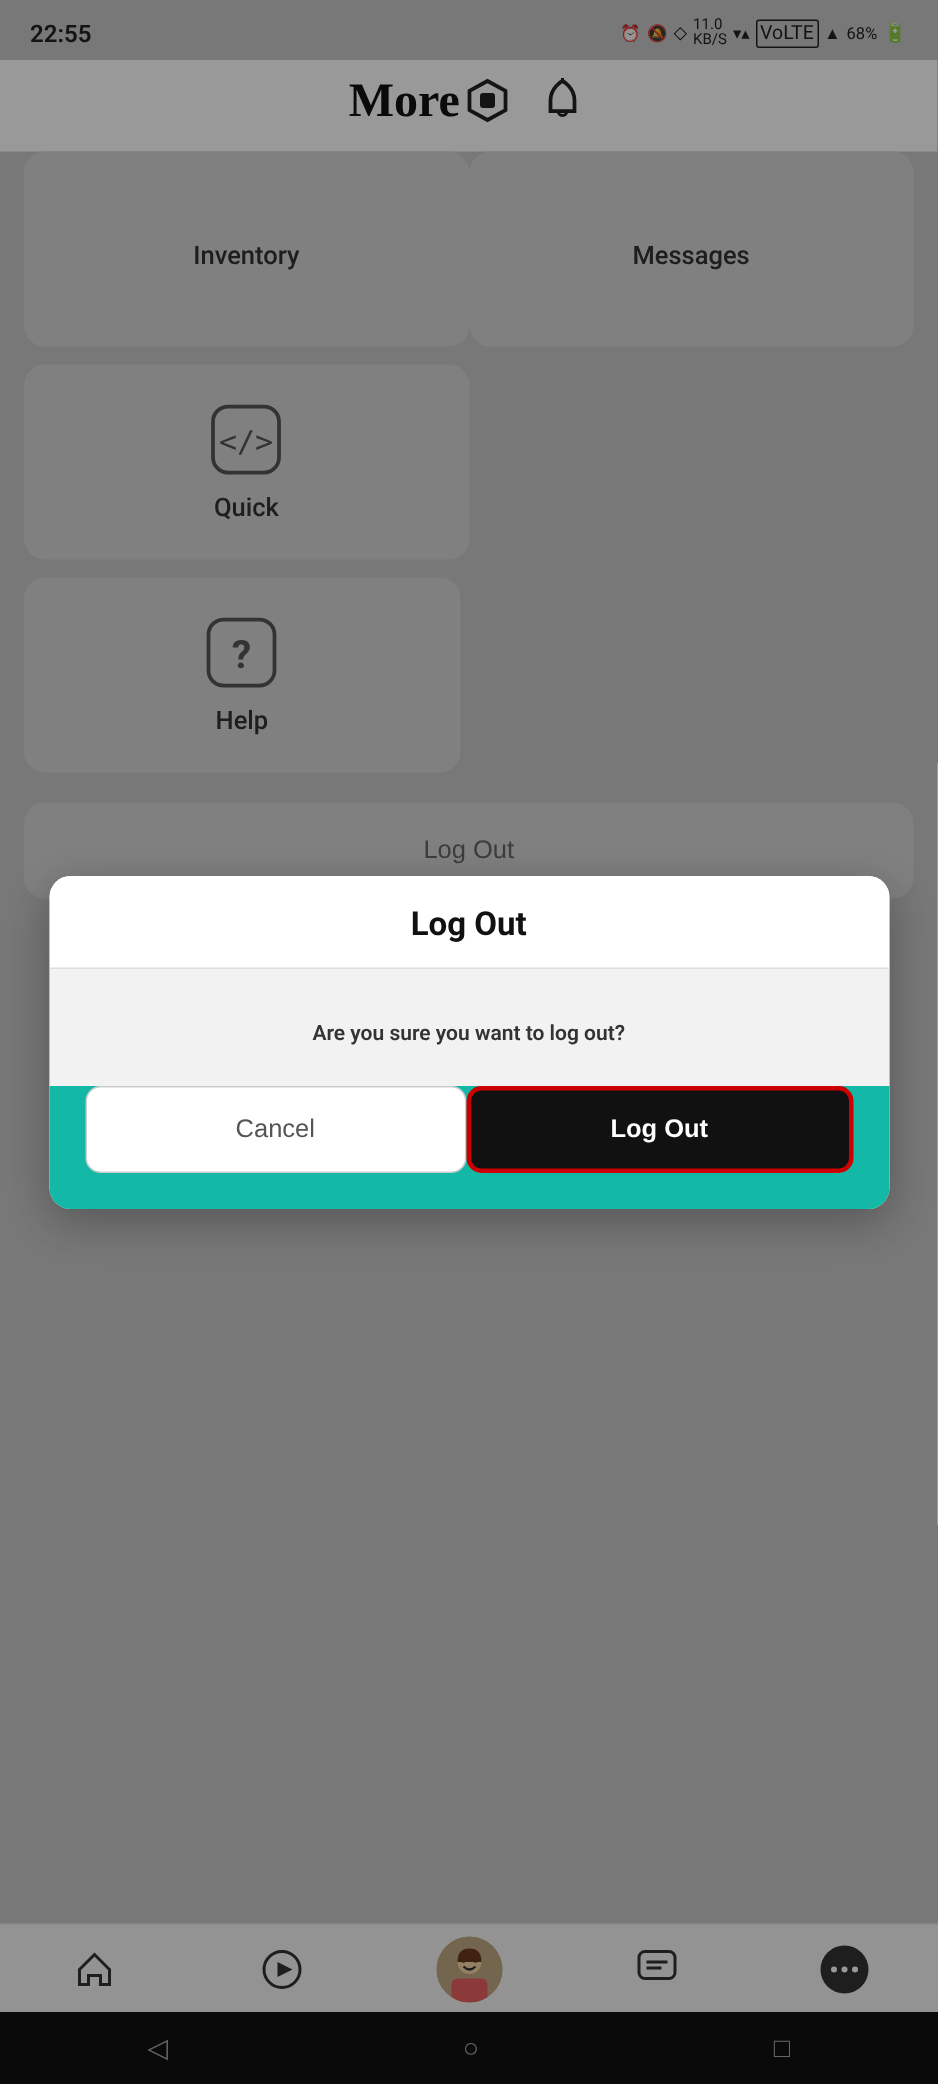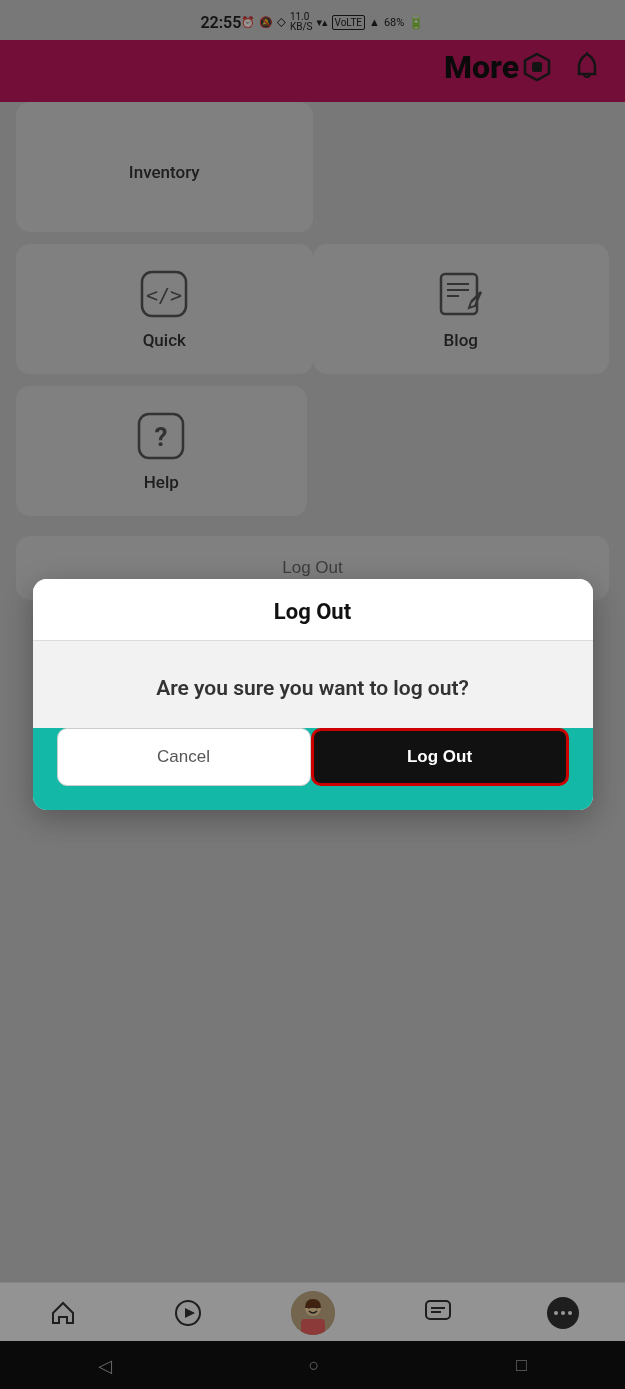--- a/index.html
+++ b/index.html
@@ -8,21 +8,21 @@
       min-height: 1389px;
       background: #c8c8c8;
       font-family: -apple-system, BlinkMacSystemFont, 'Segoe UI', Roboto, sans-serif;
       position: relative;
       overflow: hidden;
     }
 
     
     .status-bar {
       display: flex;
-      justify-content: center;
+      justify-content: space-between;
       align-items: center;
       padding: 8px 20px 4px;
       background: #c8c8c8;
       height: 40px;
     }
     .status-time {
       font-size: 16px;
       font-weight: 600;
       color: #222;
     }
@@ -30,24 +30,25 @@
       display: flex;
       align-items: center;
       gap: 4px;
       font-size: 11px;
       color: #222;
     }
 
     
     .header {
       display: flex;
-      justify-content: flex-end;
+      justify-content: center;
       align-items: center;
       padding: 8px 20px 16px;
-      background: #be185d;
+      background: #ffffff;
+      font-family: Liberation Serif, serif;
     }
     .header-title {
       font-size: 32px;
       font-weight: 800;
       color: #111;
     }
     .header-icons {
       display: flex;
       gap: 14px;
       align-items: center;
@@ -191,21 +192,21 @@
       font-size: 22px;
       font-weight: 700;
       color: #111;
     }
     .modal-body {
       padding: 32px 32px 24px;
       text-align: center;
       background: #f2f2f2;
     }
     .modal-message {
-      font-size: 21px;
+      font-size: 14px;
       font-weight: 600;
       color: #333;
       line-height: 1.5;
     }
     .modal-actions {
       display: flex;
       padding: 0 24px 24px;
       background: #14b8a6;
     }
     .modal-cancel {
@@ -248,21 +249,21 @@
     <span>⏰</span>
 
     <span>🔕</span>
 
     <span style="font-size:13px;">⬦</span>
 
     <span style="font-size:10px; line-height:1;">11.0<br>KB/S</span>
 
     <span>▾▴</span>
 
-    <span style="font-size:10px; border:1px solid #222; padding:1px 2px; border-radius:2px;">VoLTE</span>
+    <span style="font-size:13px; border:1px solid #222; padding:1px 2px; border-radius:2px;">VoLTE</span>
 
     <span>▲</span>
 
     <span>68%</span>
     <span style="font-size:13px;">🔋</span>
   </div>
 </div>
 
 
 <div class="header">
@@ -282,46 +283,36 @@
       </svg>
     </div>
   </div>
 </div>
 
 
 <div class="grid">
   <div class="grid-item">
     <span class="grid-item-label">Inventory</span>
   </div>
+  <div class="grid-item">
+    <span class="grid-item-label">Messages</span>
+  </div>
 </div>
 
 
 <div class="grid">
   <div class="grid-item">
     <div class="grid-icon">
       <svg width="52" height="52" viewBox="0 0 52 52" fill="none" xmlns="http://www.w3.org/2000/svg">
         <rect x="4" y="4" width="44" height="44" rx="10" stroke="#555" stroke-width="2.5" fill="none"></rect>
         <text x="26" y="34" text-anchor="middle" fill="#555" font-size="20" font-family="monospace">&lt;/&gt;</text>
       </svg>
     </div>
     <span class="grid-item-label">Quick</span>
   </div>
-  <div class="grid-item">
-    <div class="grid-icon">
-      <svg width="52" height="52" viewBox="0 0 52 52" fill="none" xmlns="http://www.w3.org/2000/svg">
-        <rect x="6" y="6" width="36" height="40" rx="4" stroke="#555" stroke-width="2.5" fill="none"></rect>
-        <line x1="12" y1="16" x2="34" y2="16" stroke="#555" stroke-width="2"></line>
-        <line x1="12" y1="22" x2="34" y2="22" stroke="#555" stroke-width="2"></line>
-        <line x1="12" y1="28" x2="24" y2="28" stroke="#555" stroke-width="2"></line>
-        <path d="M36 34L46 24" stroke="#555" stroke-width="2.5"></path>
-        <path d="M36 34L34 40L40 38L46 24" stroke="#555" stroke-width="2" fill="none"></path>
-      </svg>
-    </div>
-    <span class="grid-item-label">Blog</span>
-  </div>
 </div>
 
 
 <div class="bottom-grid">
   <div class="grid-item">
     <div class="grid-icon">
       <svg width="52" height="52" viewBox="0 0 52 52" fill="none">
         <rect x="4" y="4" width="44" height="44" rx="10" stroke="#555" stroke-width="2.5" fill="none"></rect>
         <text x="26" y="36" text-anchor="middle" fill="#555" font-size="26" font-weight="bold">?</text>
       </svg>

